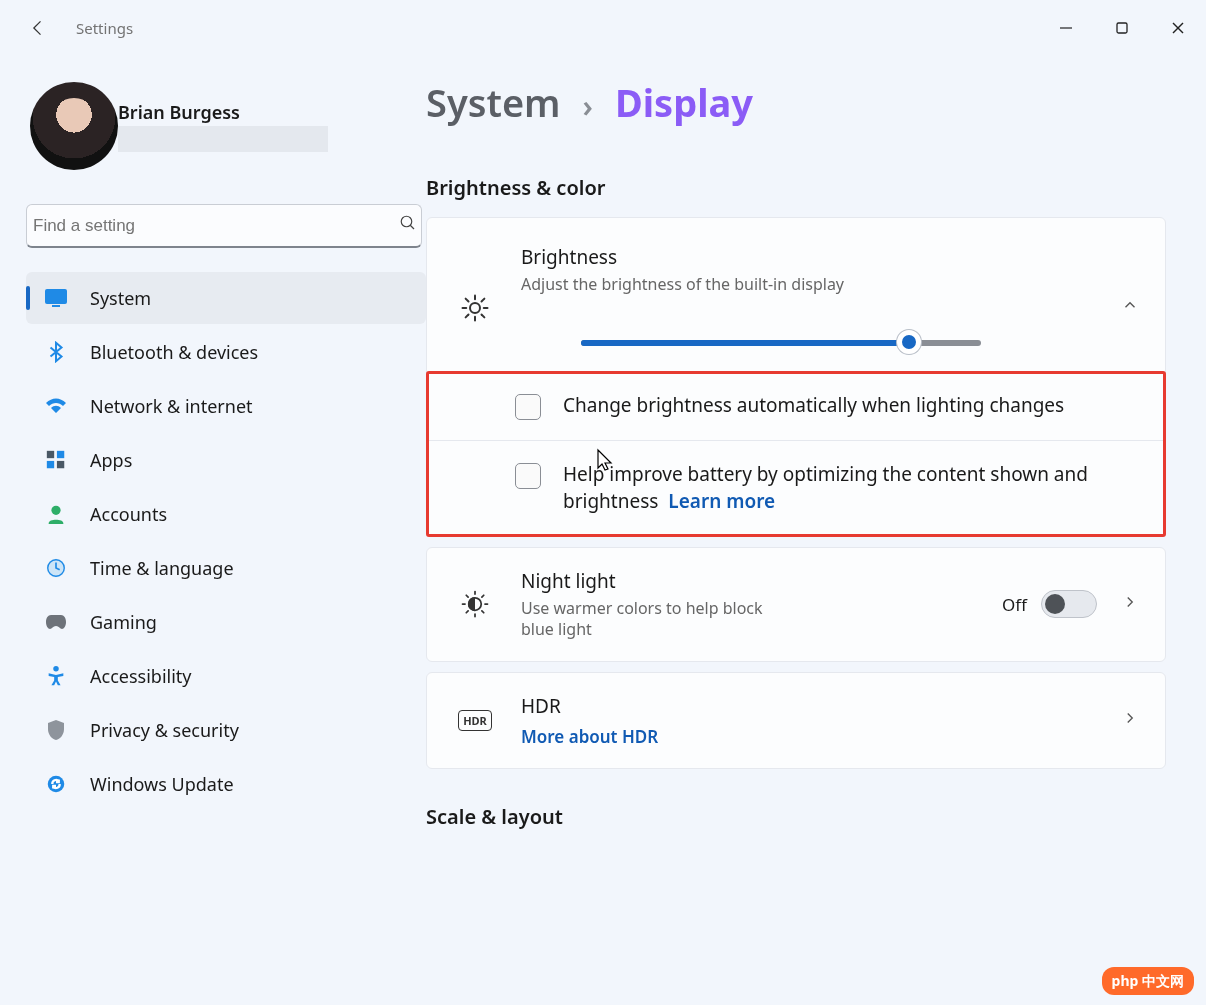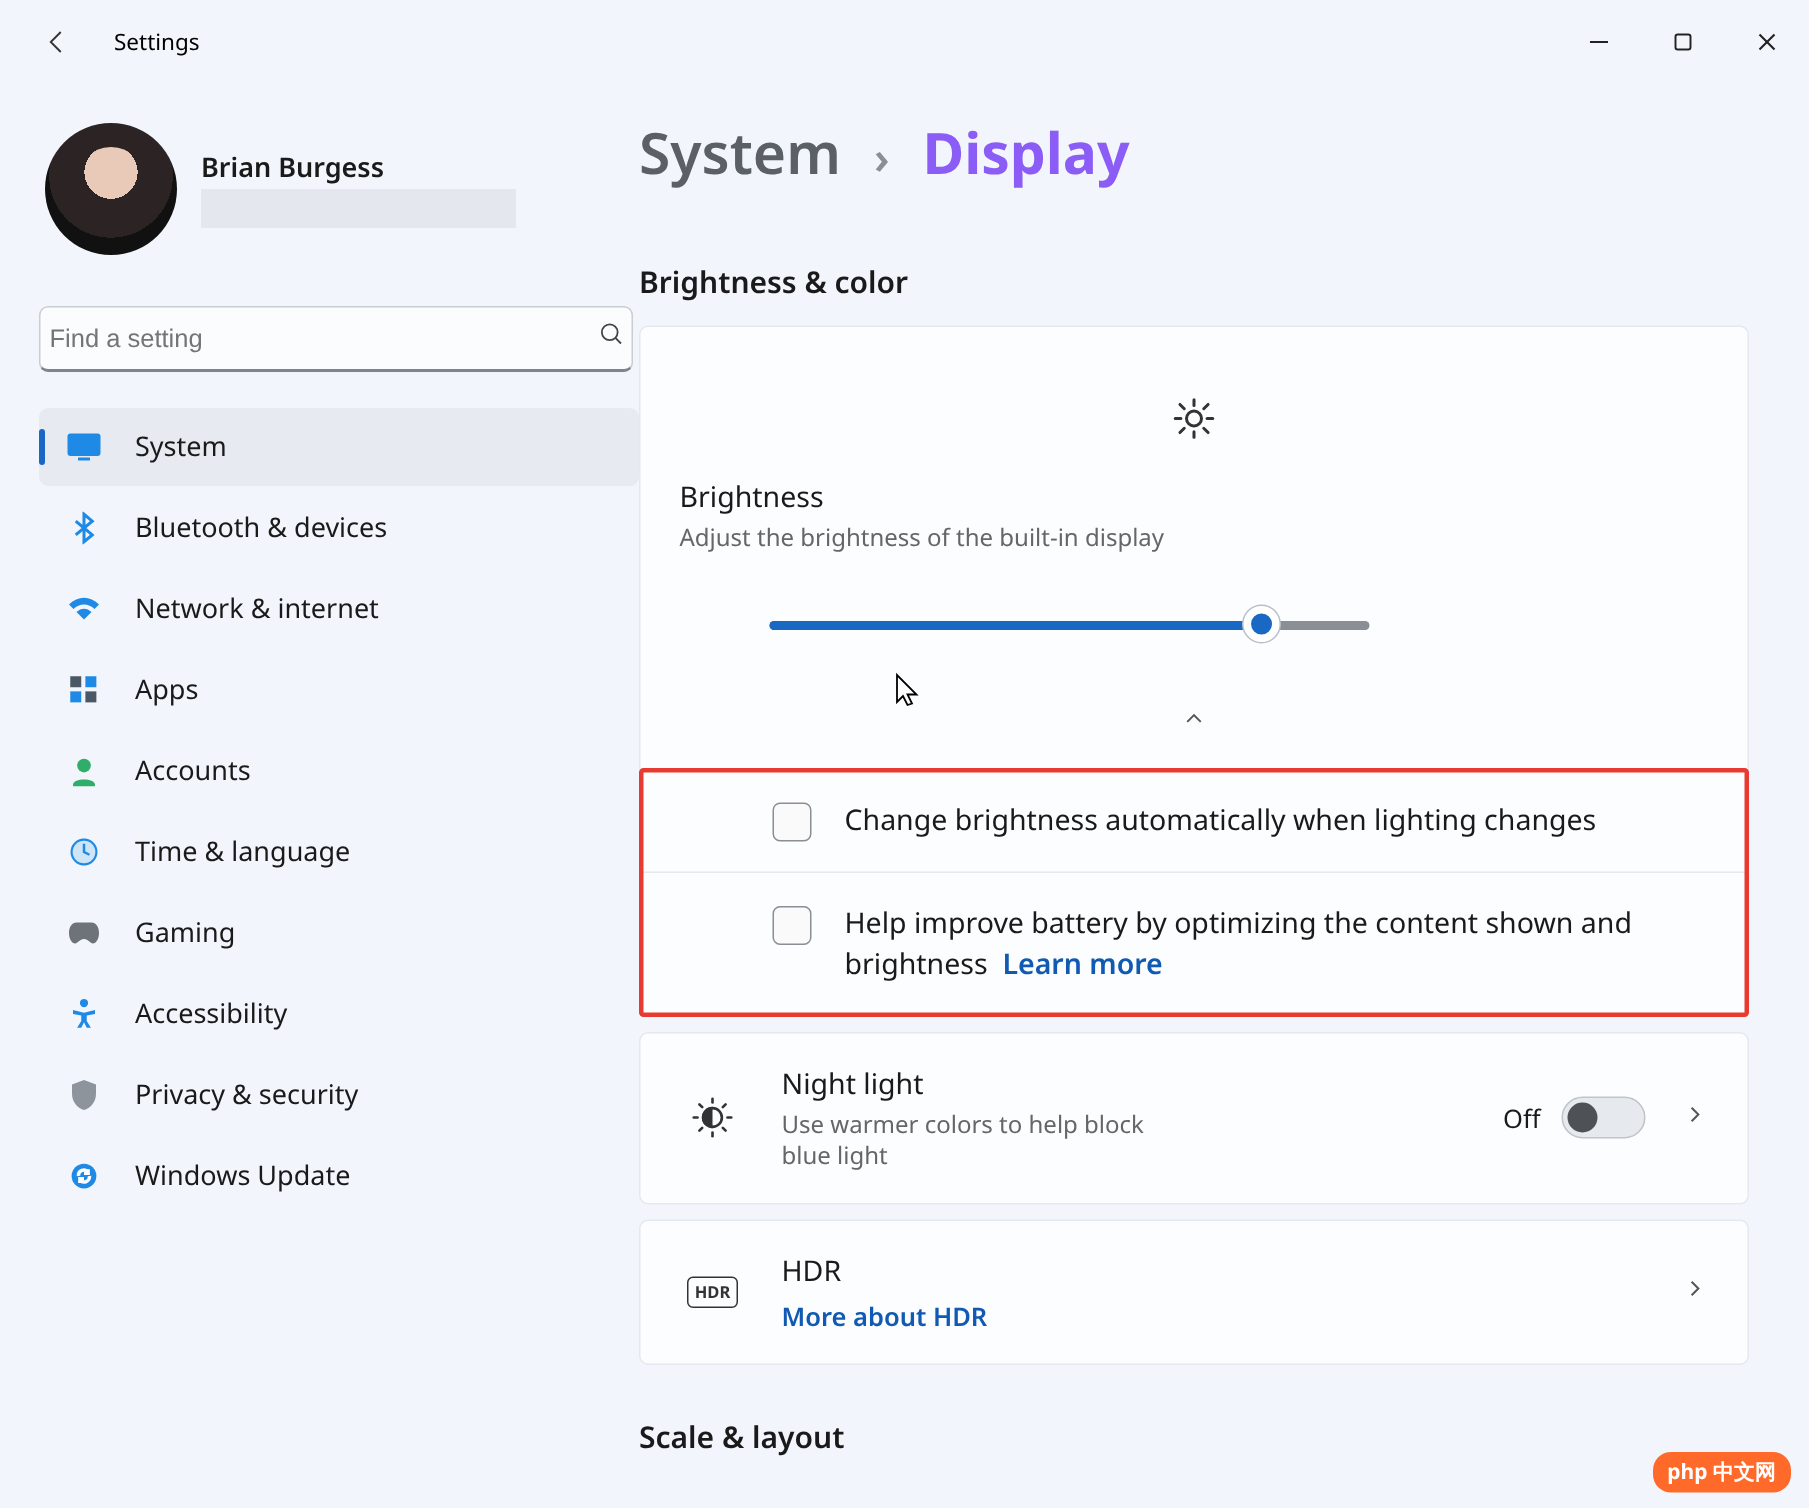--- a/index.html
+++ b/index.html
@@ -19,21 +19,21 @@
     align-items: center;
     height: 56px;
     padding-left: 18px;
   }
   .tb-back {
     width: 40px; height: 40px;
     display: flex; align-items: center; justify-content: center;
     color: #333;
     cursor: pointer;
   }
-  .tb-title { font-size: 15px; margin-left: 18px; color: #000000; }
+  .tb-title { font-size: 15px; margin-left: 18px; color: #737373; }
   .tb-spacer { flex: 1; }
   .tb-btn {
     width: 56px; height: 48px;
     display: flex; align-items: center; justify-content: center;
     color: #222;
     cursor: pointer;
   }
 
   
   .main {
@@ -41,21 +41,20 @@
     padding: 20px 0 0 26px;
     height: calc(100% - 56px);
   }
   .sidebar {
     width: 400px;
     flex-shrink: 0;
   }
   .profile {
     display: flex;
     align-items: center;
-    gap: 16px;
     height: 100px;
     padding-left: 4px;
   }
   .avatar {
     width: 88px; height: 88px; border-radius: 50%;
     background: radial-gradient(circle at 50% 40%, #e9c9b7 0 20%, #2b2324 20% 60%, #111 60% 100%);
     position: relative;
     overflow: hidden;
   }
   .avatar::after{
@@ -129,21 +128,21 @@
   }
   .row + .row { border-top: 1px solid #e5e8ee; }
   .row-icon { width: 44px; display:flex; align-items:center; justify-content:center; color:#333; }
   .row-text { flex: 1; }
   .row-title { font-size: 19px; }
   .row-sub { font-size: 16px; color: #666; margin-top: 4px; line-height: 1.35; }
   .row-link { color: #105ab3; text-decoration: none; cursor: pointer; font-weight: 600;}
   .chev { color: #555; }
 
   
-  .brightness-row { flex-direction: column; align-items: flex-start; padding-top: 26px; }
+  .brightness-row { flex-direction: row; align-items: flex-start; padding-top: 26px; }
   .brightness-body { flex:1; display:flex; flex-direction:column; }
   .slider {
     margin-top: 36px;
     position: relative;
     height: 20px;
     width: 400px;
     margin-left: 60px;
   }
   .slider-track {
     position: absolute; top: 8px; left: 0; right: 0; height: 6px;

